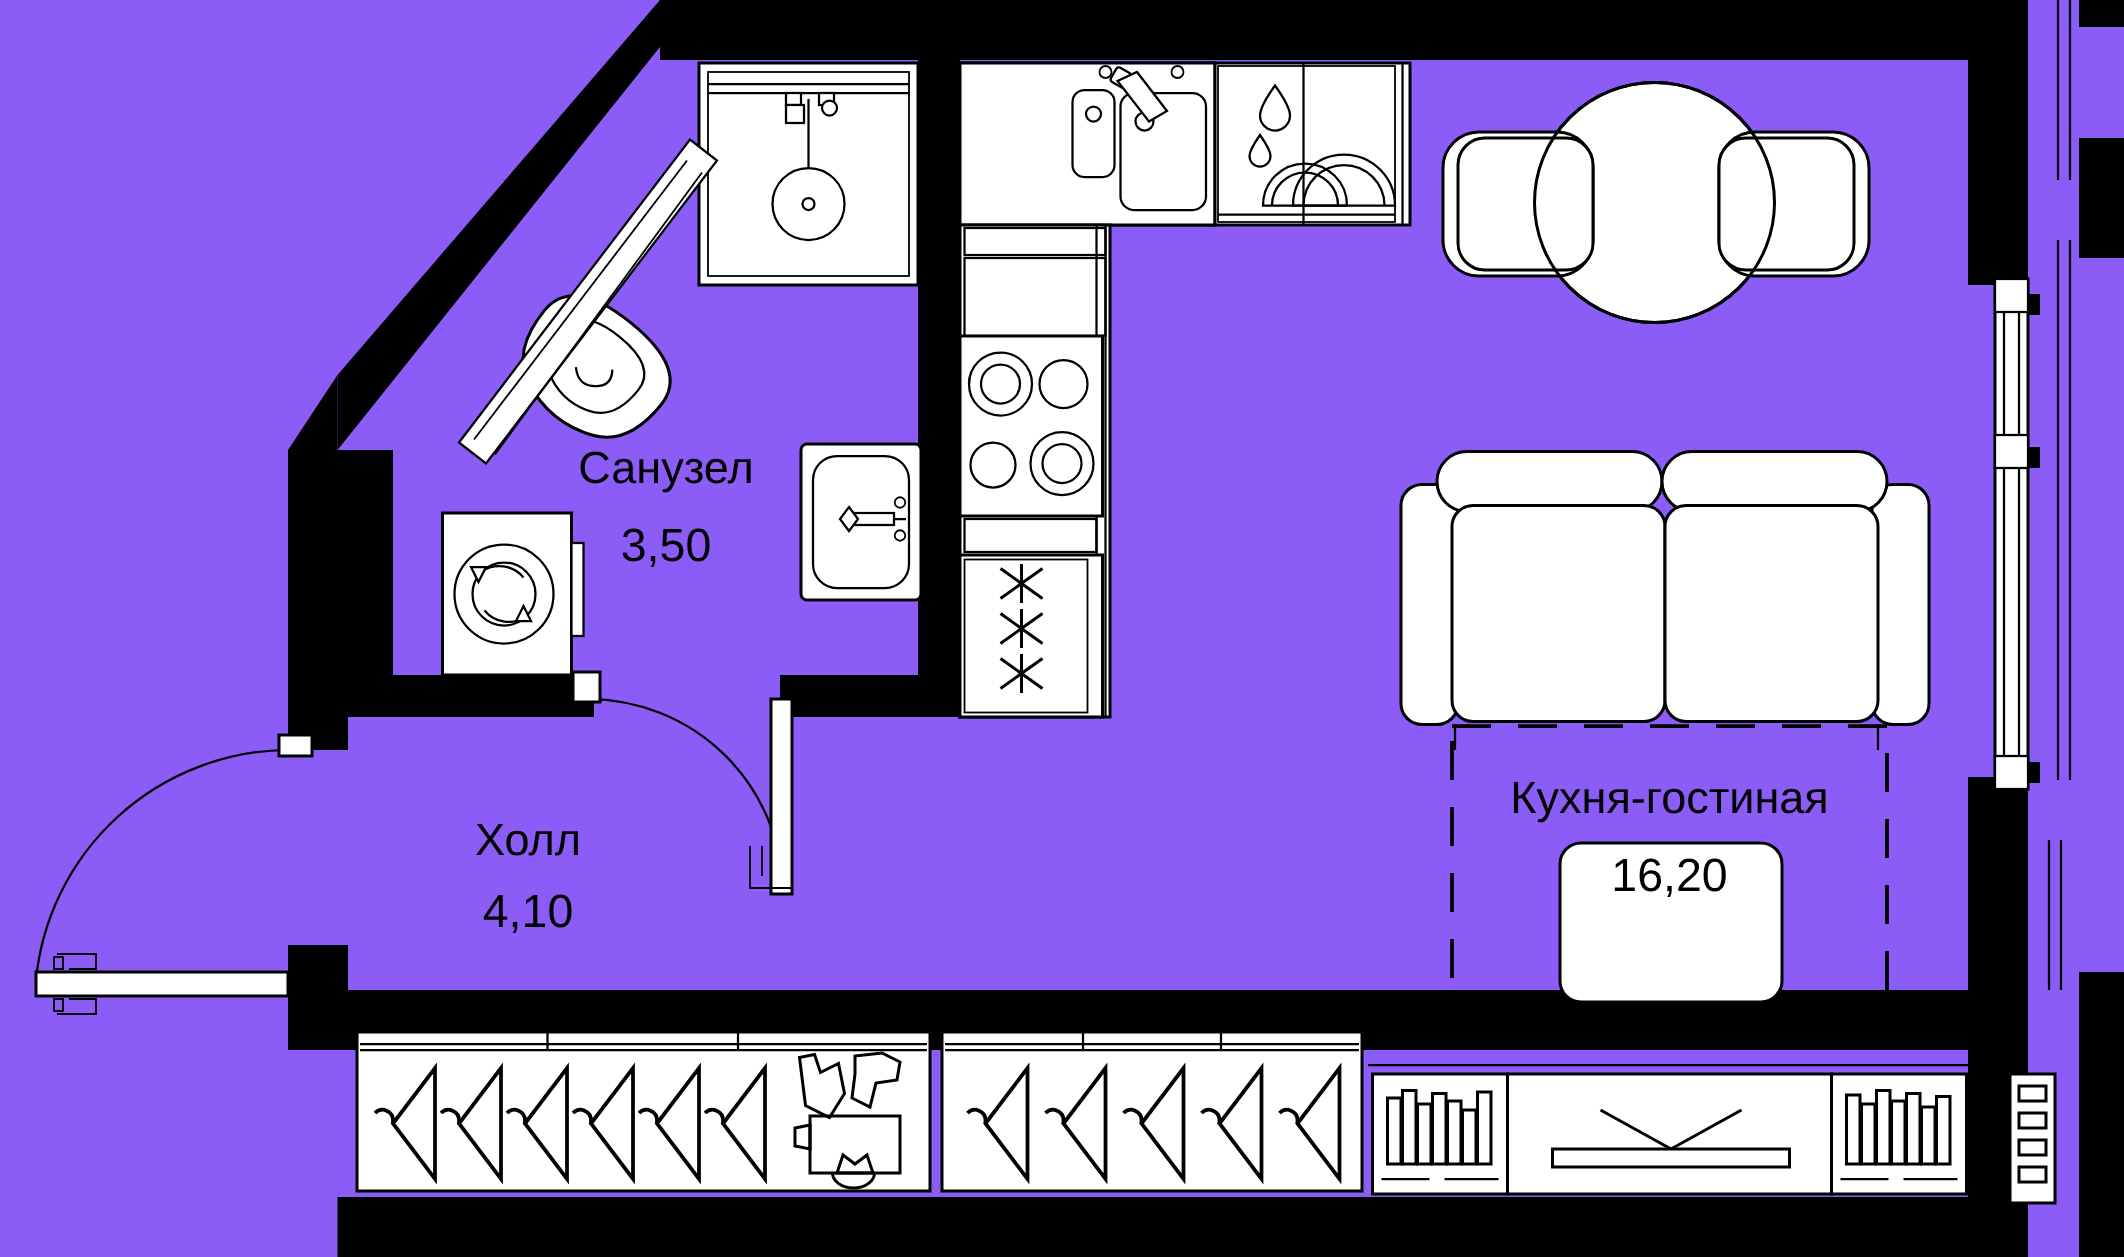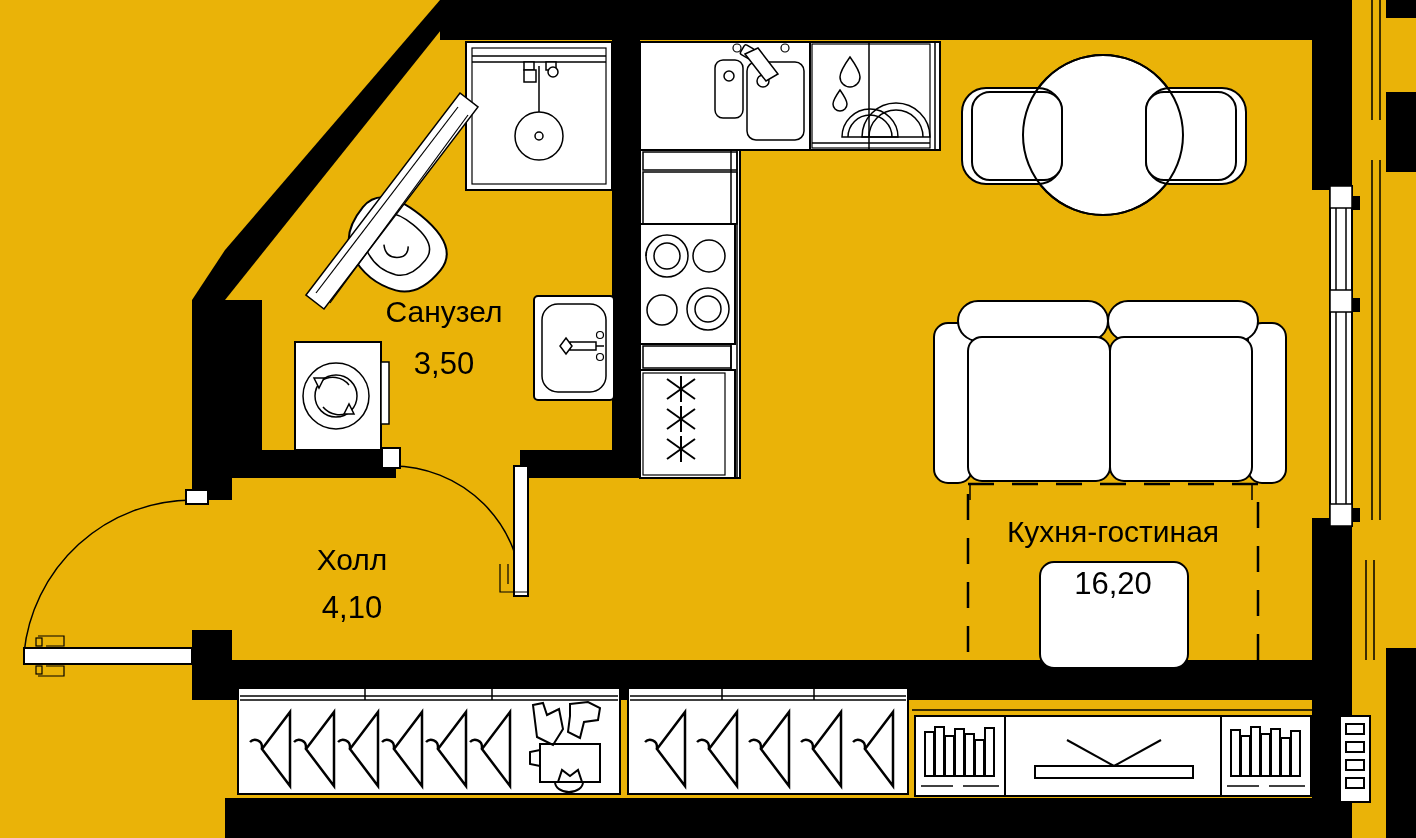--- a/index.html
+++ b/index.html
@@ -11,21 +11,21 @@
   body {
     width: 1416px;
     height: 838px;
     overflow: hidden;
     font-family: "Liberation Sans", sans-serif;
   }
   #plan-root {
     position: relative;
     width: 1416px;
     height: 838px;
-    background: #eab308;
+    background: #8b5cf6;
   }
   #plan-svg {
     display: block;
     width: 1416px;
     height: 838px;
   }
   .room-label-text {
     font-family: "Liberation Sans", sans-serif;
     font-size: 30px;
     fill: #000000;

